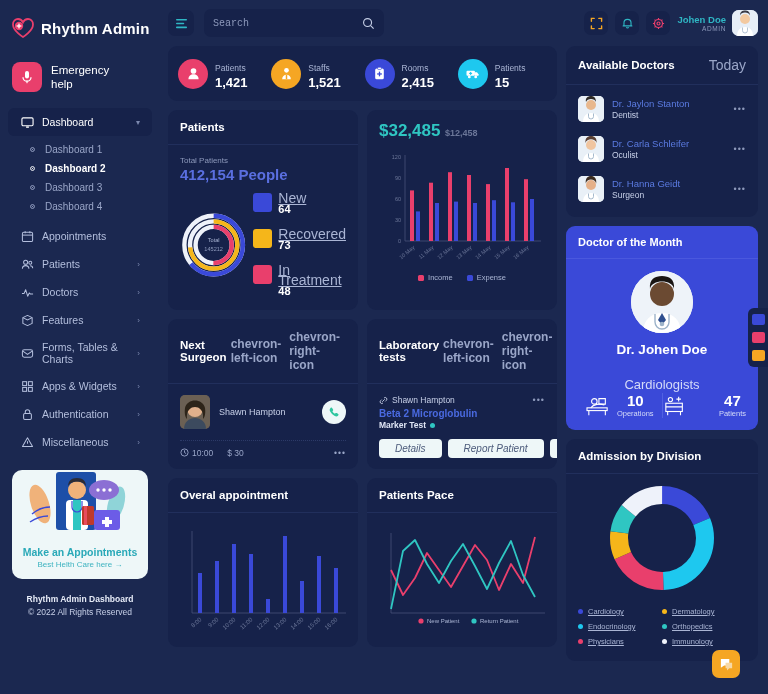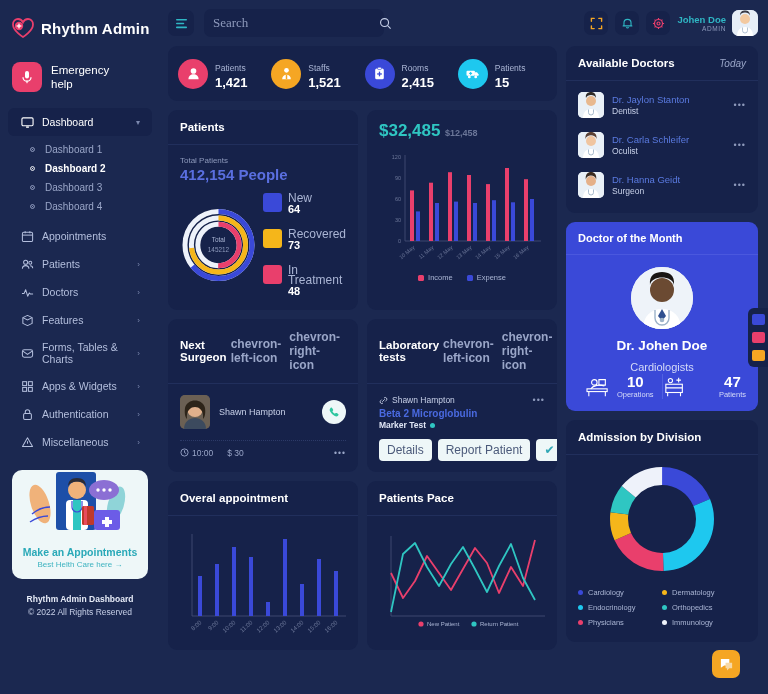--- a/index.html
+++ b/index.html
@@ -66,21 +66,21 @@
   .hamburger {
     width: 26px; height: 26px; border-radius: 7px; background: #16224a;
     display: flex; align-items: center; justify-content: center; cursor: pointer;
   }
   .searchbox {
     width: 180px; height: 28px; background: #16224a; border-radius: 7px;
     display: flex; align-items: center; padding: 0 9px; gap: 6px;
   }
   .searchbox input {
     flex: 1; background: transparent; border: none; outline: none;
-    color: #c7d0e8; font-size: 13px; font-family: Liberation Serif, serif;
+    color: #c7d0e8; font-size: 10px; font-family: Liberation Mono, monospace;
   }
   .searchbox input::placeholder { color: #8d99bb; }
   .topbar-right { margin-left: auto; display: flex; align-items: center; gap: 7px; }
   .icon-btn {
     width: 24px; height: 24px; border-radius: 7px; background: #16224a;
     display: flex; align-items: center; justify-content: center; cursor: pointer;
   }
   .user-block { display: flex; align-items: center; gap: 6px; cursor: pointer; }
   .user-meta { text-align: right; }
   .user-name { color: #2fb6c4; font-size: 9.5px; font-weight: bold; }
@@ -117,21 +117,21 @@
   .row2 { display: flex; gap: 9px; }
   .row2 > .card { flex: 1; min-width: 0; }
 
   .tp-label { color: #8d99bb; font-size: 8px; }
   .tp-value { color: #5a6fe0; font-size: 15px; font-weight: bold; margin-top: 1px; }
 
   .donut-wrap { display: flex; align-items: center; gap: 6px; margin-top: 8px; }
   .legend-col { display: flex; flex-direction: column; gap: 13px; }
   .legend-row { display: flex; align-items: flex-start; gap: 6px; }
   .legend-chip { width: 19px; height: 19px; border-radius: 3px; flex: 0 0 19px; }
-  .legend-name { color: #aab5d4; font-size: 12px; line-height: 10px; }
+  .legend-name { color: #aab5d4; font-size: 14px; line-height: 10px; text-decoration: underline; }
   .legend-num { color: #ffffff; font-size: 11px; font-weight: bold; line-height: 13px; }
 
   .rev-amount { color: #2fc6c2; font-size: 17px; font-weight: bold; }
   .rev-sub { color: #6b7698; font-size: 9px; font-weight: bold; }
 
   .chart-legend { display: flex; justify-content: center; gap: 14px; margin-top: 4px; }
   .cl-item { display: flex; align-items: center; gap: 4px; color: #aab5d4; font-size: 7.5px; }
   .cl-dot { width: 6px; height: 6px; border-radius: 1.5px; }
 
   .navarrow { color: #9aa6c8; font-size: 12px; padding: 0 4px; cursor: pointer; }
@@ -149,51 +149,51 @@
   .np-meta { display: flex; align-items: center; gap: 14px; color: #9aa6c8; font-size: 8.5px; }
   .np-meta .dots { margin-left: auto; letter-spacing: 1px; cursor: pointer; }
 
   
   .lab-pat { color: #c7d0e8; font-size: 8.5px; display: flex; align-items: center; gap: 4px; }
   .lab-test { color: #4a6ae0; font-size: 10px; font-weight: bold; margin-top: 3px; }
   .lab-marker { color: #dfe5f5; font-size: 8.5px; font-weight: bold; display: flex; align-items: center; gap: 4px; margin-top: 1px; }
   .lab-dot { width: 5px; height: 5px; border-radius: 50%; background: #2fc6c2; }
   .lab-btns { display: flex; align-items: center; gap: 6px; margin-top: 9px; }
   .btn-lt {
-    background: #eef7f8; color: #4b5a7a; font-size: 12px; padding: 4px 8px;
-    border-radius: 4px; cursor: pointer; white-space: nowrap;
+    background: #eef7f8; color: #4b5a7a; font-size: 10px; padding: 4px 16px;
+    border-radius: 4px; cursor: pointer; white-space: nowrap; font-style: italic;
   }
   .btn-archive { margin-left: auto; color: #2fa7b5; }
   .lab-dots { color: #8d99bb; letter-spacing: 1px; font-size: 9px; cursor: pointer; }
 
   
-  .today { color: #9aa6c8; font-size: 10px; font-weight: normal; font-style: italic; }
+  .today { color: #9aa6c8; font-size: 14px; font-weight: normal; }
   .doc-row { display: flex; align-items: center; gap: 8px; padding: 7px 0; }
   .doc-av { width: 26px; height: 26px; border-radius: 5px; overflow: hidden; flex: 0 0 26px; background: #e8eef6; position: relative; }
   .doc-name { color: #5a7ae0; font-size: 9.5px; }
   .doc-spec { color: #c7d0e8; font-size: 8.5px; margin-top: 1px; }
   .doc-dots { margin-left: auto; color: #8d99bb; letter-spacing: 1px; font-size: 9px; cursor: pointer; }
 
   .dom { background: #3a49d8; border-radius: 9px; margin-bottom: 9px; overflow: hidden; }
   .dom-head { padding: 10px 12px; color: #ffffff; font-size: 11px; font-weight: bold; border-bottom: 1px solid #4a58de; }
   .dom-body { padding: 12px; text-align: center; }
   .dom-av {
     width: 62px; height: 62px; border-radius: 50%; margin: 0 auto; overflow: hidden;
     background: #eef3f9; position: relative;
   }
   .dom-name { color: #ffffff; font-size: 13.5px; font-weight: bold; margin-top: 9px; }
-  .dom-spec { color: #d4daf8; font-size: 11px; margin-top: 8px; }
+  .dom-spec { color: #d4daf8; font-size: 13px; margin-top: 20px; }
   .dom-stats { display: flex; margin-top: 1px; }
   .dom-stat { flex: 1; display: flex; align-items: center; justify-content: center; gap: 7px; }
   .dom-stat + .dom-stat { border-left: 1px solid #5161e2; justify-content: space-between; }
   .dom-num { color: #ffffff; font-size: 15px; font-weight: bold; line-height: 16px; }
   .dom-lbl { color: #d4daf8; font-size: 7.5px; }
 
   .adm-legend { display: flex; flex-wrap: wrap; margin-top: 6px; }
-  .adm-item { width: 50%; display: flex; align-items: center; gap: 5px; color: #aab5d4; font-size: 7.5px; padding: 3px 0; }
+  .adm-item { width: 50%; display: flex; align-items: center; gap: 5px; color: #aab5d4; font-size: 7.5px; padding: 3px 0; text-decoration: underline; }
   .adm-dot { width: 5px; height: 5px; border-radius: 50%; flex: 0 0 5px; }
 
   
   .floatbar {
     position: absolute; right: 0; top: 308px; width: 20px;
     background: #16224a; border-radius: 6px 0 0 6px; padding: 6px 0;
     display: flex; flex-direction: column; align-items: center; gap: 7px; z-index: 20;
   }
   .fb-btn { width: 13px; height: 11px; border-radius: 2px; cursor: pointer; }
   .chatfab {

